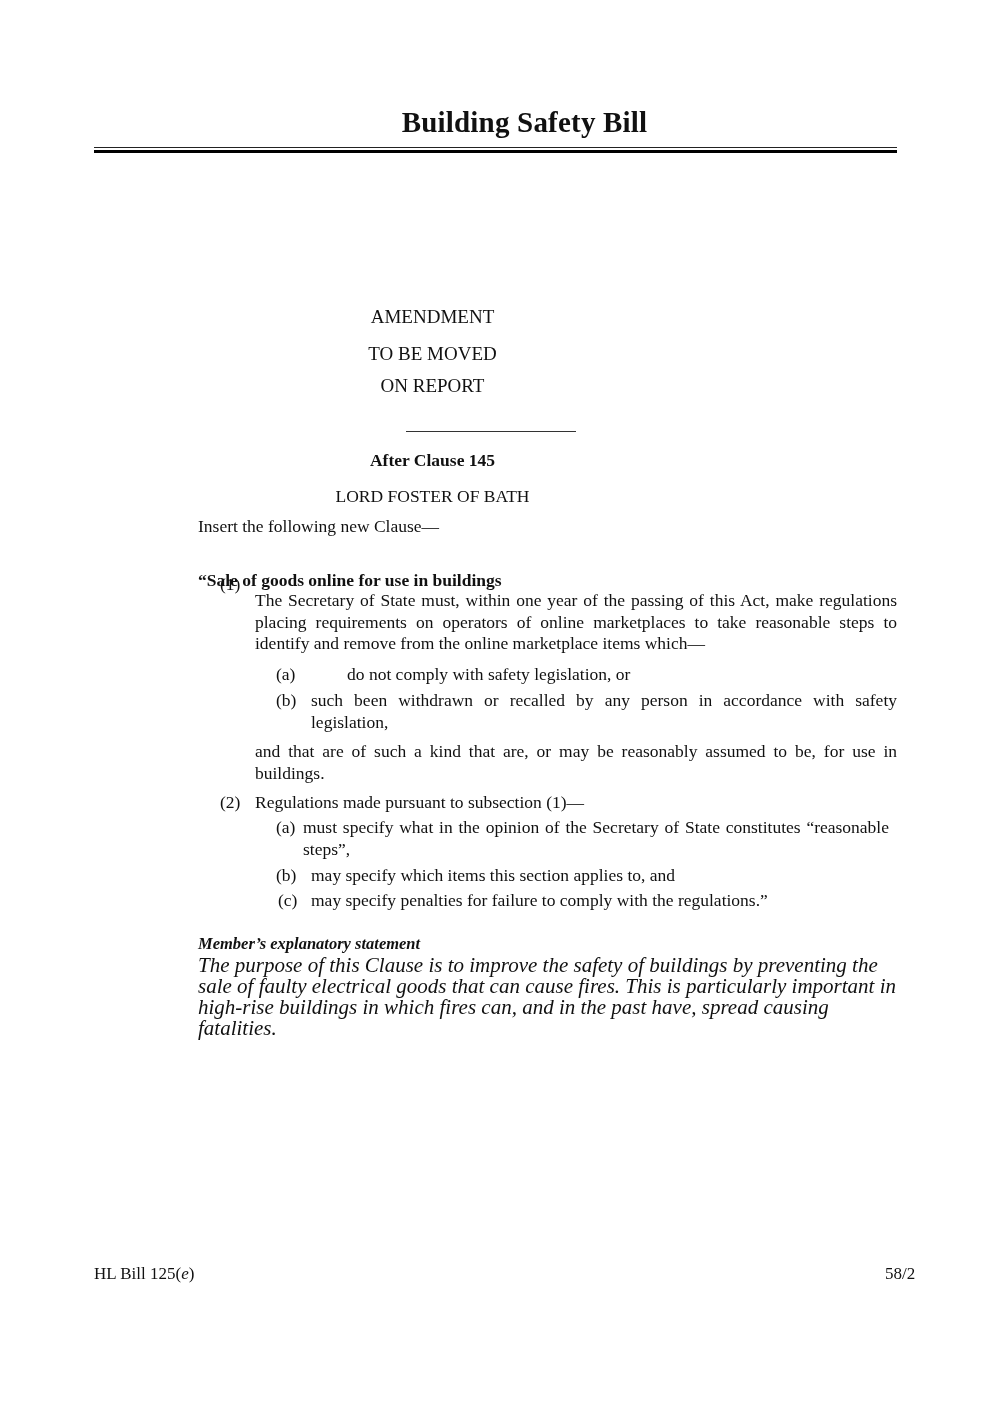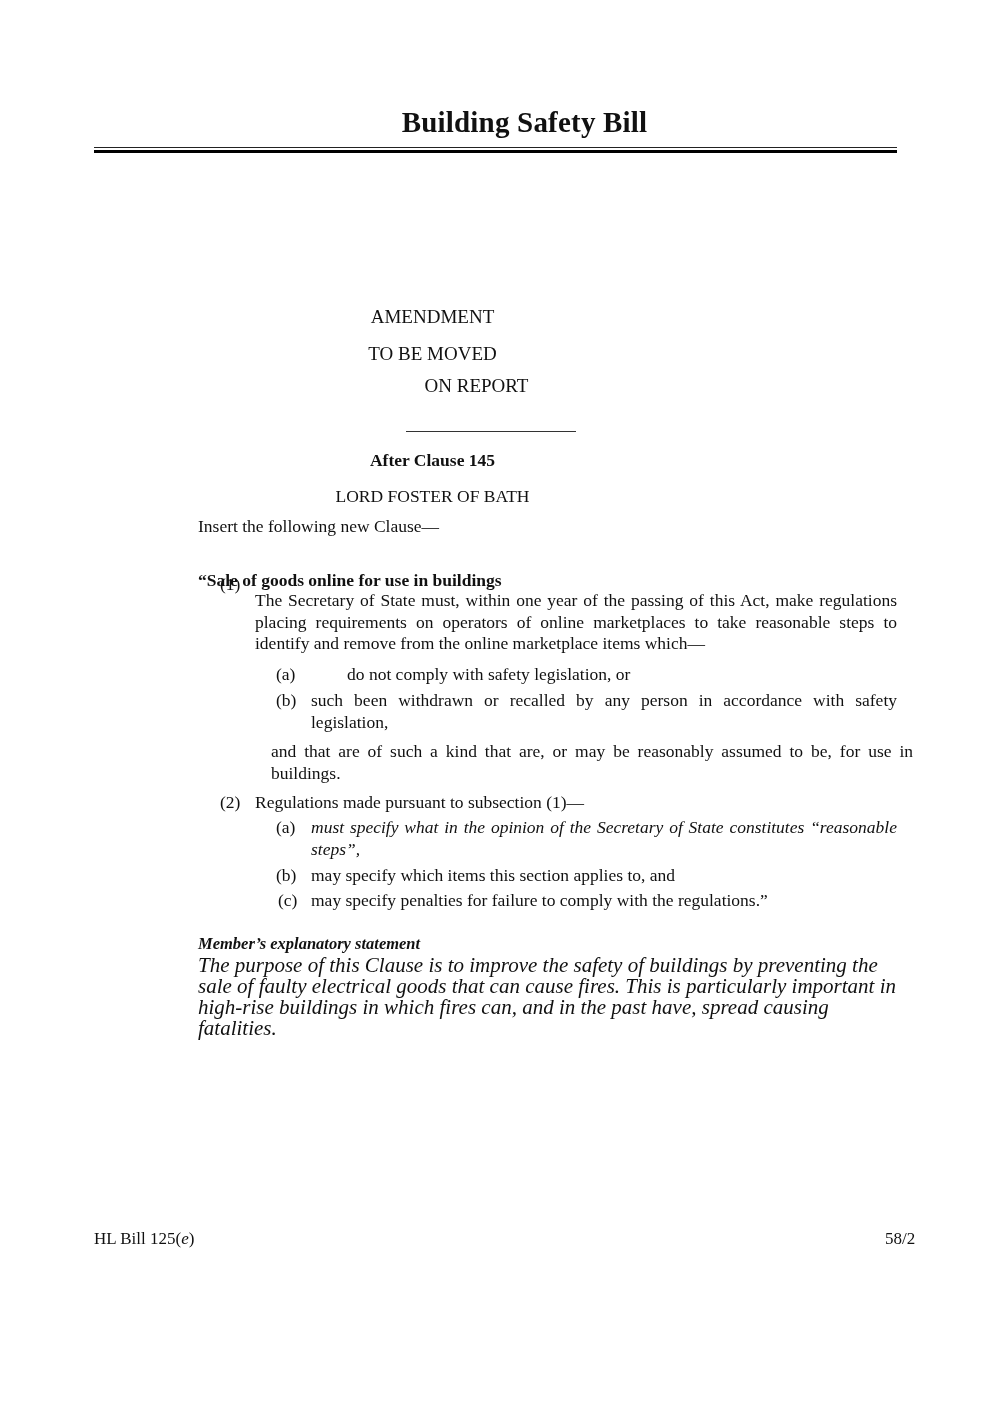--- a/index.html
+++ b/index.html
@@ -8,57 +8,57 @@
   .abs { position: absolute; }
   .title { left: 0; width: 991px; top: 106px; text-align: center; font-size: 29px; font-weight: bold; letter-spacing: 0.2px; padding-left: 29px; }
   .rule-thin { left: 94px; width: 803px; top: 147px; height: 1px; background: #222; }
   .rule-thick { left: 94px; width: 803px; top: 150px; height: 3px; background: #000; }
   .center { left: 0; width: 865px; text-align: center; font-size: 19px; }
   .short-rule { left: 406px; width: 170px; top: 431px; height: 1px; background: #333; }
   .bold { font-weight: bold; }
   .body-text { font-size: 17.5px; line-height: 21.5px; }
   .justify { text-align: justify; text-align-last: left; }
   .ital { font-style: italic; }
-  .footer { font-size: 17px; top: 1229px; }
+  .footer { font-size: 17px; top: 1264px; }
 </style>
 </head>
 <body>
 
 <div class="abs title">Building Safety Bill</div>
 <div class="abs rule-thin"></div>
 <div class="abs rule-thick"></div>
 
 <div class="abs center" style="top:306px;">AMENDMENT</div>
 <div class="abs center" style="top:343px;">TO BE MOVED</div>
-<div class="abs center" style="top:375px;padding-left:44px;">ON REPORT</div>
+<div class="abs center" style="top:375px;">ON REPORT</div>
 
 <div class="abs short-rule"></div>
 
 <div class="abs center bold" style="top:450px; font-size:17.5px;">After Clause 145</div>
 <div class="abs center" style="top:486px; font-size:17.5px;">LORD FOSTER OF BATH</div>
 
 <div class="abs body-text" style="left:198px; top:516px;text-align:right;">Insert the following new Clause—</div>
 <div class="abs body-text bold" style="left:198px; top:570px;">“Sale of goods online for use in buildings</div>
 
 <div class="abs body-text" style="left:220px; top:574px;">(1)</div>
 <div class="abs body-text justify" style="left:255px; width:642px; top:574px;margin-top:16px;">The Secretary of State must, within one year of the passing of this Act, make regulations placing requirements on operators of online marketplaces to take reasonable steps to identify and remove from the online marketplace items which—</div>
 
 <div class="abs body-text" style="left:276px; top:664px;">(a)</div>
 <div class="abs body-text justify" style="left:311px; width:586px; top:664px;margin-left:36px;">do not comply with safety legislation, or</div>
 
 <div class="abs body-text" style="left:276px; top:690px;">(b)</div>
 <div class="abs body-text justify" style="left:311px; width:586px; top:690px;">such been withdrawn or recalled by any person in accordance with safety legislation,</div>
 
-<div class="abs body-text justify" style="left:255px; width:642px; top:741px;margin-left:16px;">and that are of such a kind that are, or may be reasonably assumed to be, for use in buildings.</div>
+<div class="abs body-text justify" style="left:255px; width:642px; top:741px;">and that are of such a kind that are, or may be reasonably assumed to be, for use in buildings.</div>
 
 <div class="abs body-text" style="left:220px; top:792px;">(2)</div>
 <div class="abs body-text" style="left:255px; top:792px;">Regulations made pursuant to subsection (1)—</div>
 
 <div class="abs body-text" style="left:276px; top:817px;">(a)</div>
-<div class="abs body-text justify" style="left:311px; width:586px; top:817px;font-style:italic;">must specify what in the opinion of the Secretary of State constitutes “reasonable steps”,</div>
+<div class="abs body-text justify" style="left:303px; width:586px; top:817px;">must specify what in the opinion of the Secretary of State constitutes “reasonable steps”,</div>
 
 <div class="abs body-text" style="left:276px; top:865px;">(b)</div>
 <div class="abs body-text" style="left:311px; top:865px;">may specify which items this section applies to, and</div>
 
 <div class="abs body-text" style="left:278px; top:890px;">(c)</div>
 <div class="abs body-text" style="left:311px; top:890px;">may specify penalties for failure to comply with the regulations.”</div>
 
 <div class="abs bold ital" style="left:198px; top:934px; font-size:16.5px;">Member’s explanatory statement</div>
 <div class="abs ital" style="left:198px; width:700px; top:955px; font-size:21px; line-height:21px;">The purpose of this Clause is to improve the safety of buildings by preventing the sale of faulty electrical goods that can cause fires. This is particularly important in high-rise buildings in which fires can, and in the past have, spread causing fatalities.</div>
 

